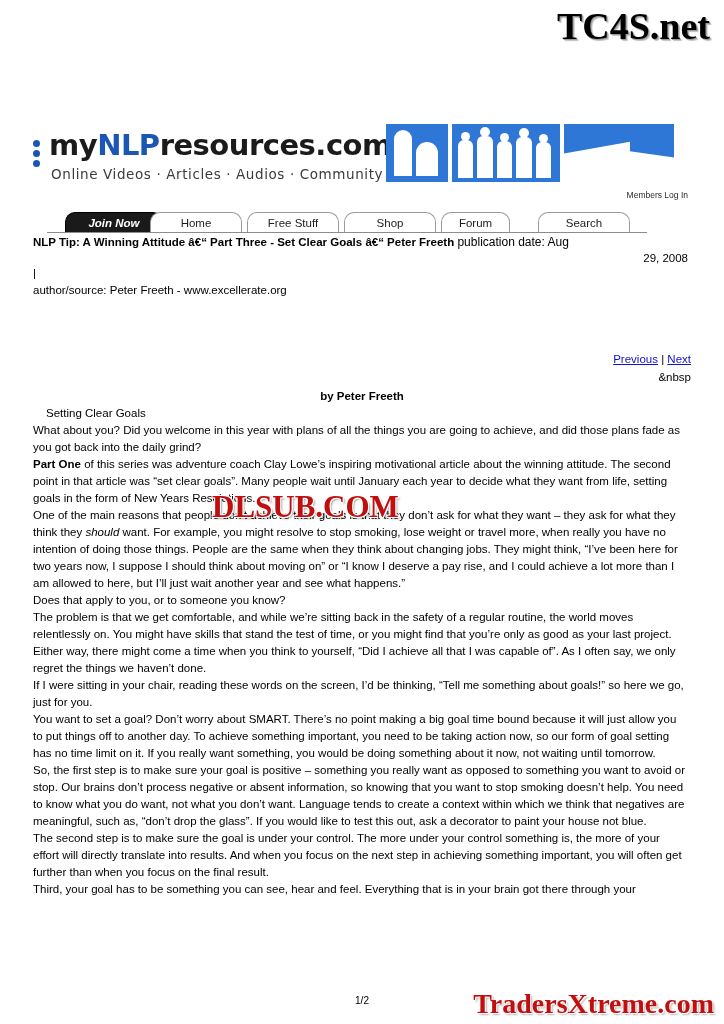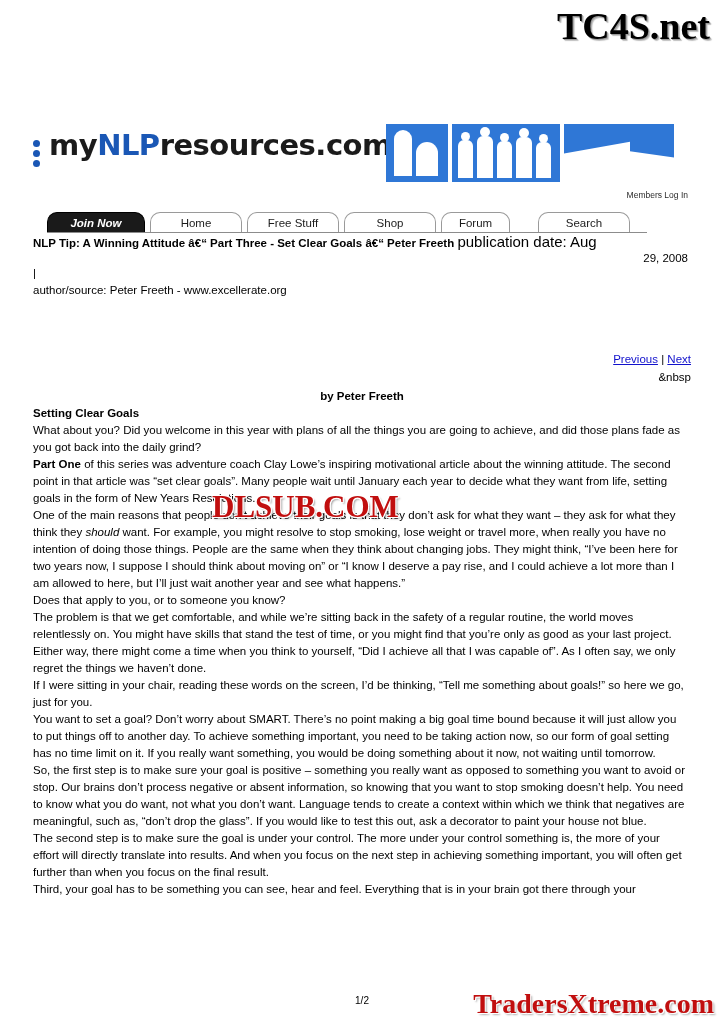--- a/index.html
+++ b/index.html
@@ -159,20 +159,21 @@
     border-bottom: none;
     border-radius: 10px 10px 0 0;
     box-sizing: border-box;
   }
   .nav-tab.join {
     background: #1a1a1a;
     color: #ffffff;
     font-weight: bold;
     font-style: italic;
     border-color: #000;
+    margin-left: 18px;
   }
   .nav-tab.t0 { left: 0px;   width: 98px; }
   .nav-tab.t1 { left: 103px; width: 92px; }
   .nav-tab.t2 { left: 200px; width: 92px; }
   .nav-tab.t3 { left: 297px; width: 92px; }
   .nav-tab.t4 { left: 394px; width: 69px; }
   .nav-tab.t5 { left: 491px; width: 92px; }
   .nav-underline {
     position: absolute;
     left: 0; top: 20px; width: 600px;
@@ -187,21 +188,21 @@
     width: 655px;
     font-size: 11.5px;
     line-height: 16px;
   }
   .article-title {
     font-weight: bold;
     font-size: 11.5px;
   }
   .pub-date {
     font-weight: normal;
-    font-size: 15px;
+    font-size: 12px;
   }
   .pub-date-2 {
     position: absolute;
     right: 0px;
     top: 16px;
     font-size: 11.5px;
     white-space: nowrap;
   }
   .pipe-line {
     position: absolute;
@@ -251,22 +252,23 @@
     top: 405px;
     width: 655px;
     font-size: 11.5px;
     line-height: 17px;
     text-align: left;
   }
   .content p {
     margin: 0 0 0 0;
   }
   .content .h-sub {
-    font-weight: bold;
+    font-weight: normal;
     margin-bottom: 0;
+    margin-left: 13px;
   }
   .lead-bold { font-weight: bold; }
   .ital { font-style: italic; text-align: center; }
 
   
   .dlsub-watermark {
     position: absolute;
     left: 212px;
     top: 489px;
     font-family: "Liberation Serif", serif;
@@ -306,20 +308,21 @@
 
 <div class="site-header">
 
   <div class="logo-area">
     <div class="logo-dots">
       <span></span>
         <span></span>
         <span></span>
     </div>
     <div class="logo-main"><span>my</span><span class="hl">NLP</span><span>resources.com</span></div>
+    <div class="logo-sub">Online Videos · Articles · Audios · Community</div>
   </div>
 
   <div class="header-images">
     <div class="hdr-img a">
       <div class="silh s1"></div>
         <div class="silh s2"></div>
     </div>
     <div class="hdr-img b">
       <div class="silh p p1"></div>
         <div class="silh h1"></div>

